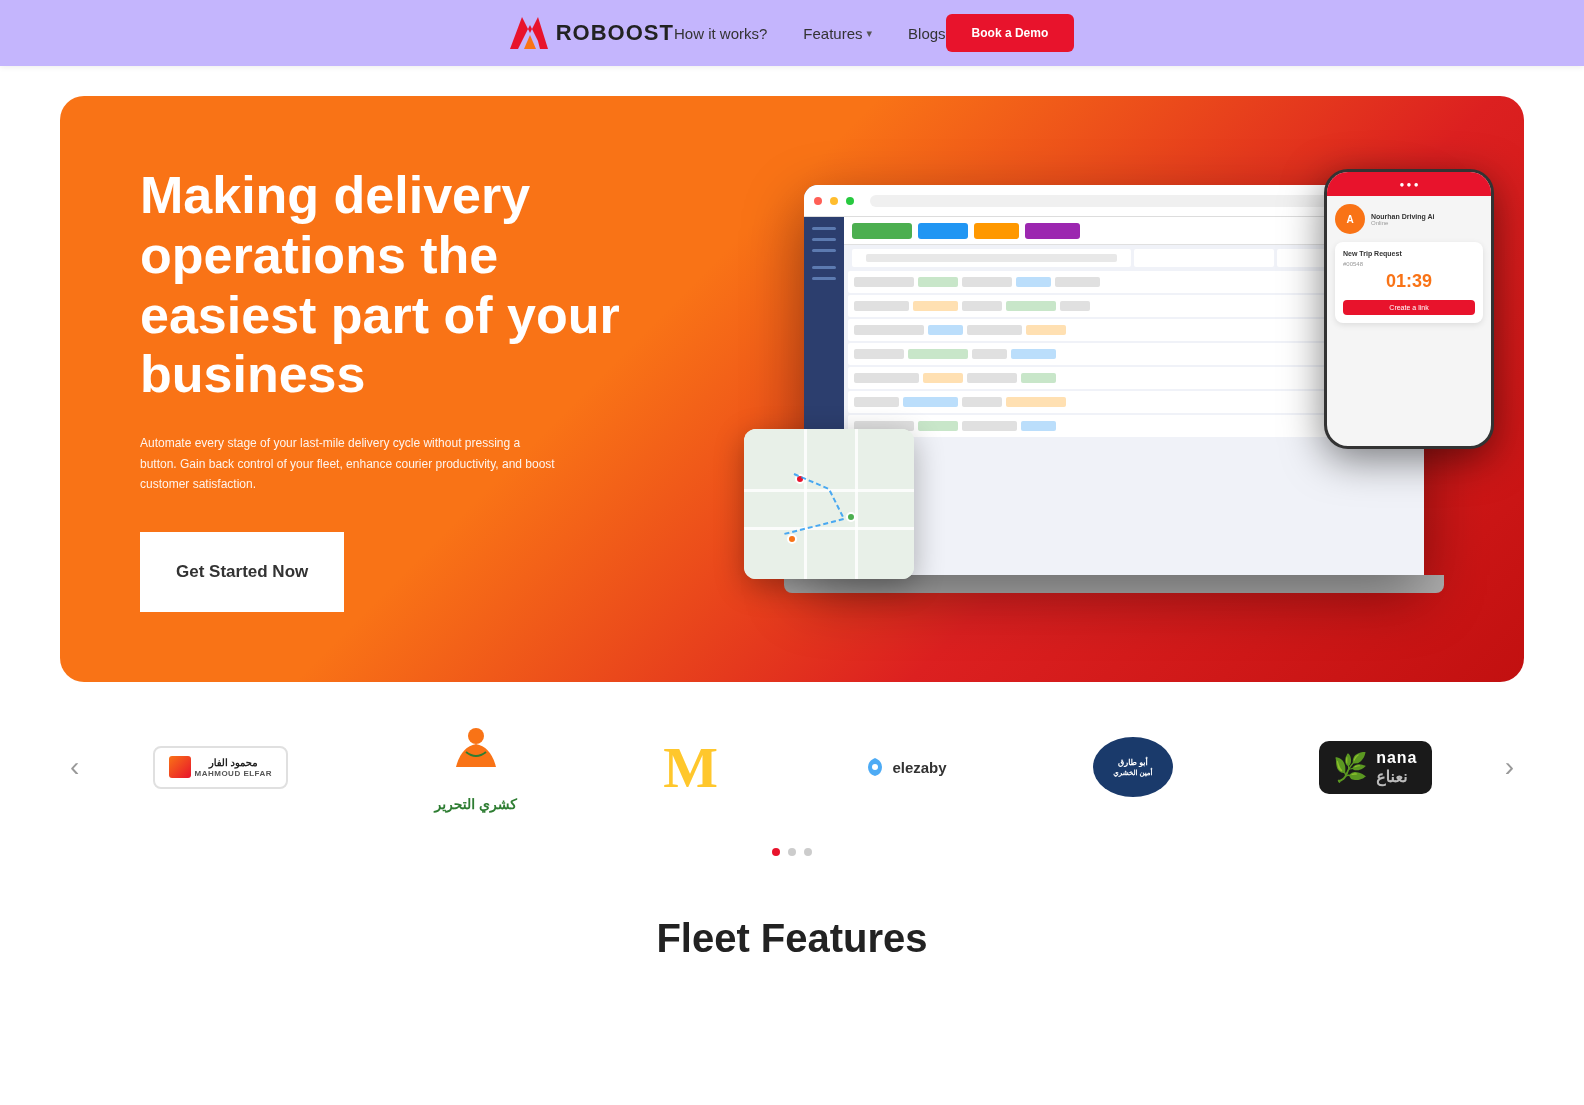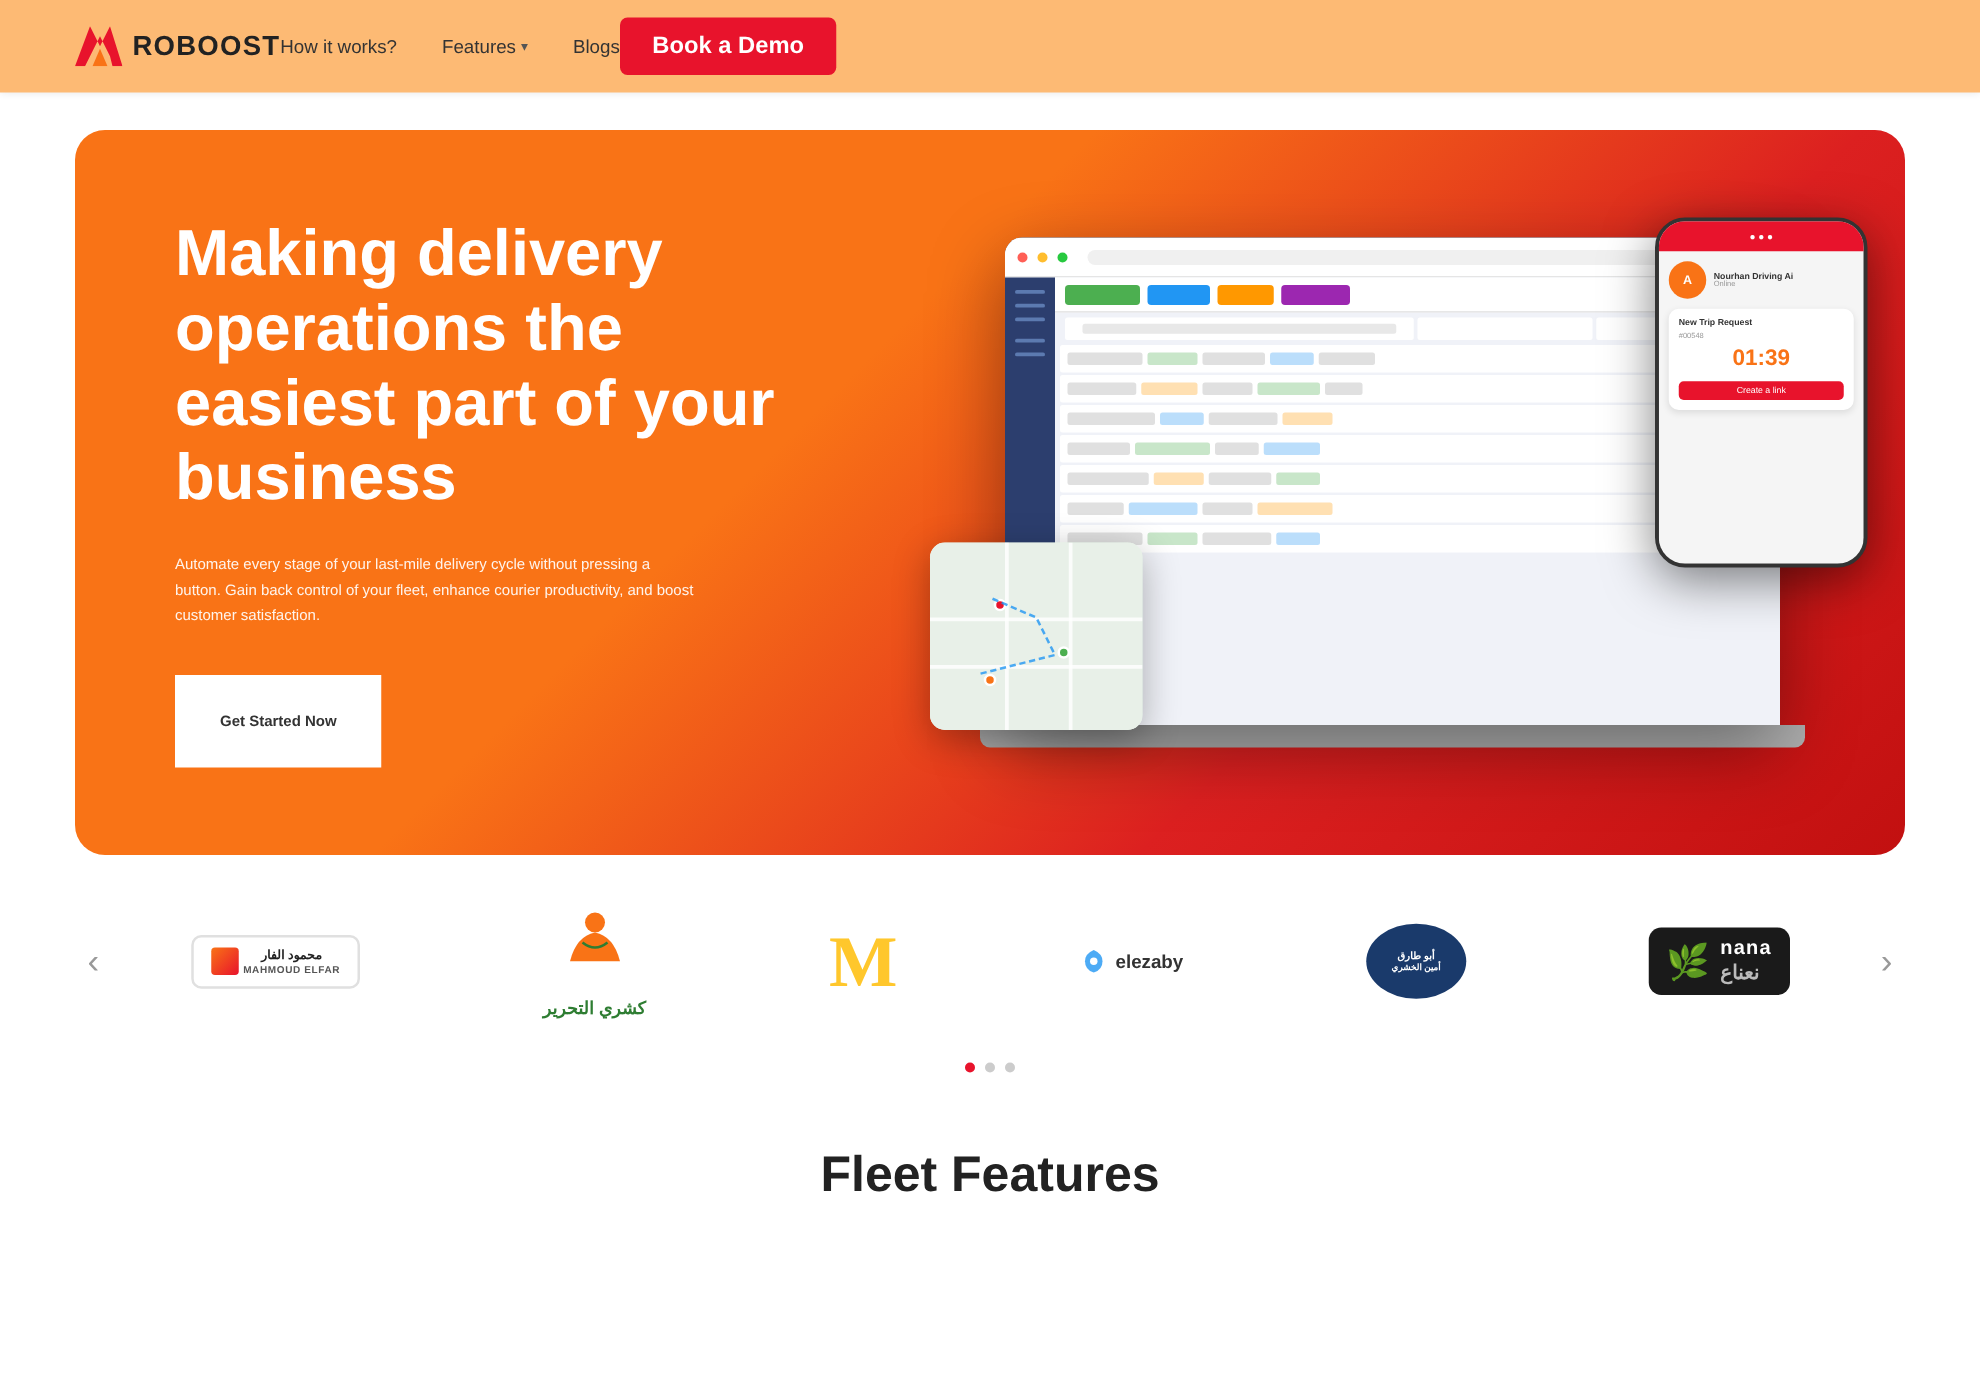--- a/index.html
+++ b/index.html
@@ -1,33 +1,33 @@
 <!DOCTYPE html>
 <html><head>
   <meta charset="utf-8">
   <style>
     * { margin: 0; padding: 0; box-sizing: border-box; }
     body { font-family: 'Segoe UI', Arial, sans-serif; background: #fff; width: 1584px; min-height: 1105px; overflow-x: hidden; }
 
     
     nav {
-      display: flex; align-items: center; justify-content: flex-start;
-      padding: 14px 60px; background: #fdba74;
+      display: flex; align-items: center; justify-content: center;
+      padding: 14px 60px; background: #c4b5fd;
       box-shadow: 0 1px 6px rgba(0,0,0,0.08); position: relative; z-index: 10;
     }
     .nav-logo { display: flex; align-items: center; gap: 8px; }
     .nav-logo-icon { width: 38px; height: 32px; }
     .nav-logo-text { font-size: 22px; font-weight: 800; color: #222; letter-spacing: 1px; }
     .nav-links { display: flex; align-items: center; gap: 36px; }
     .nav-link { font-size: 15px; color: #333; text-decoration: none; cursor: pointer; }
     .nav-link-features { display: flex; align-items: center; gap: 4px; }
     .chevron-down { font-size: 11px; color: #555; }
     .nav-book-demo {
       background: #e8132c; color: #fff; border: none; border-radius: 6px;
-      padding: 12px 26px; font-size: 19px; font-weight: 600; cursor: pointer;
+      padding: 12px 26px; font-size: 12px; font-weight: 600; cursor: pointer;
     }
 
     
     .hero {
       margin: 30px 60px 0 60px;
       background: linear-gradient(135deg, #f97316 0%, #f97316 40%, #dc2020 70%, #c21010 100%);
       border-radius: 24px;
       padding: 70px 60px 70px 80px;
       display: flex; align-items: center; justify-content: space-between;
       min-height: 540px; overflow: hidden; position: relative;
@@ -36,21 +36,21 @@
     .hero-title {
       font-size: 52px; font-weight: 800; color: #fff; line-height: 1.15;
       margin-bottom: 28px;
     }
     .hero-subtitle {
       font-size: 12px; color: rgba(255,255,255,0.92); line-height: 1.7;
       margin-bottom: 38px; max-width: 420px;
     }
     .hero-cta {
       background: #fff; color: #333; border: none; border-radius: 0;
-      padding: 30px 36px; font-size: 12px; font-weight: 600; cursor: pointer;
+      padding: 30px 36px; font-size: 17px; font-weight: 600; cursor: pointer;
     }
 
     
     .hero-mockup {
       flex: 0 0 700px; position: relative; height: 420px;
       display: flex; align-items: center; justify-content: center;
     }
     .laptop-screen {
       width: 620px; height: 390px; background: #1a1a2e;
       border-radius: 14px 14px 0 0; position: relative;

